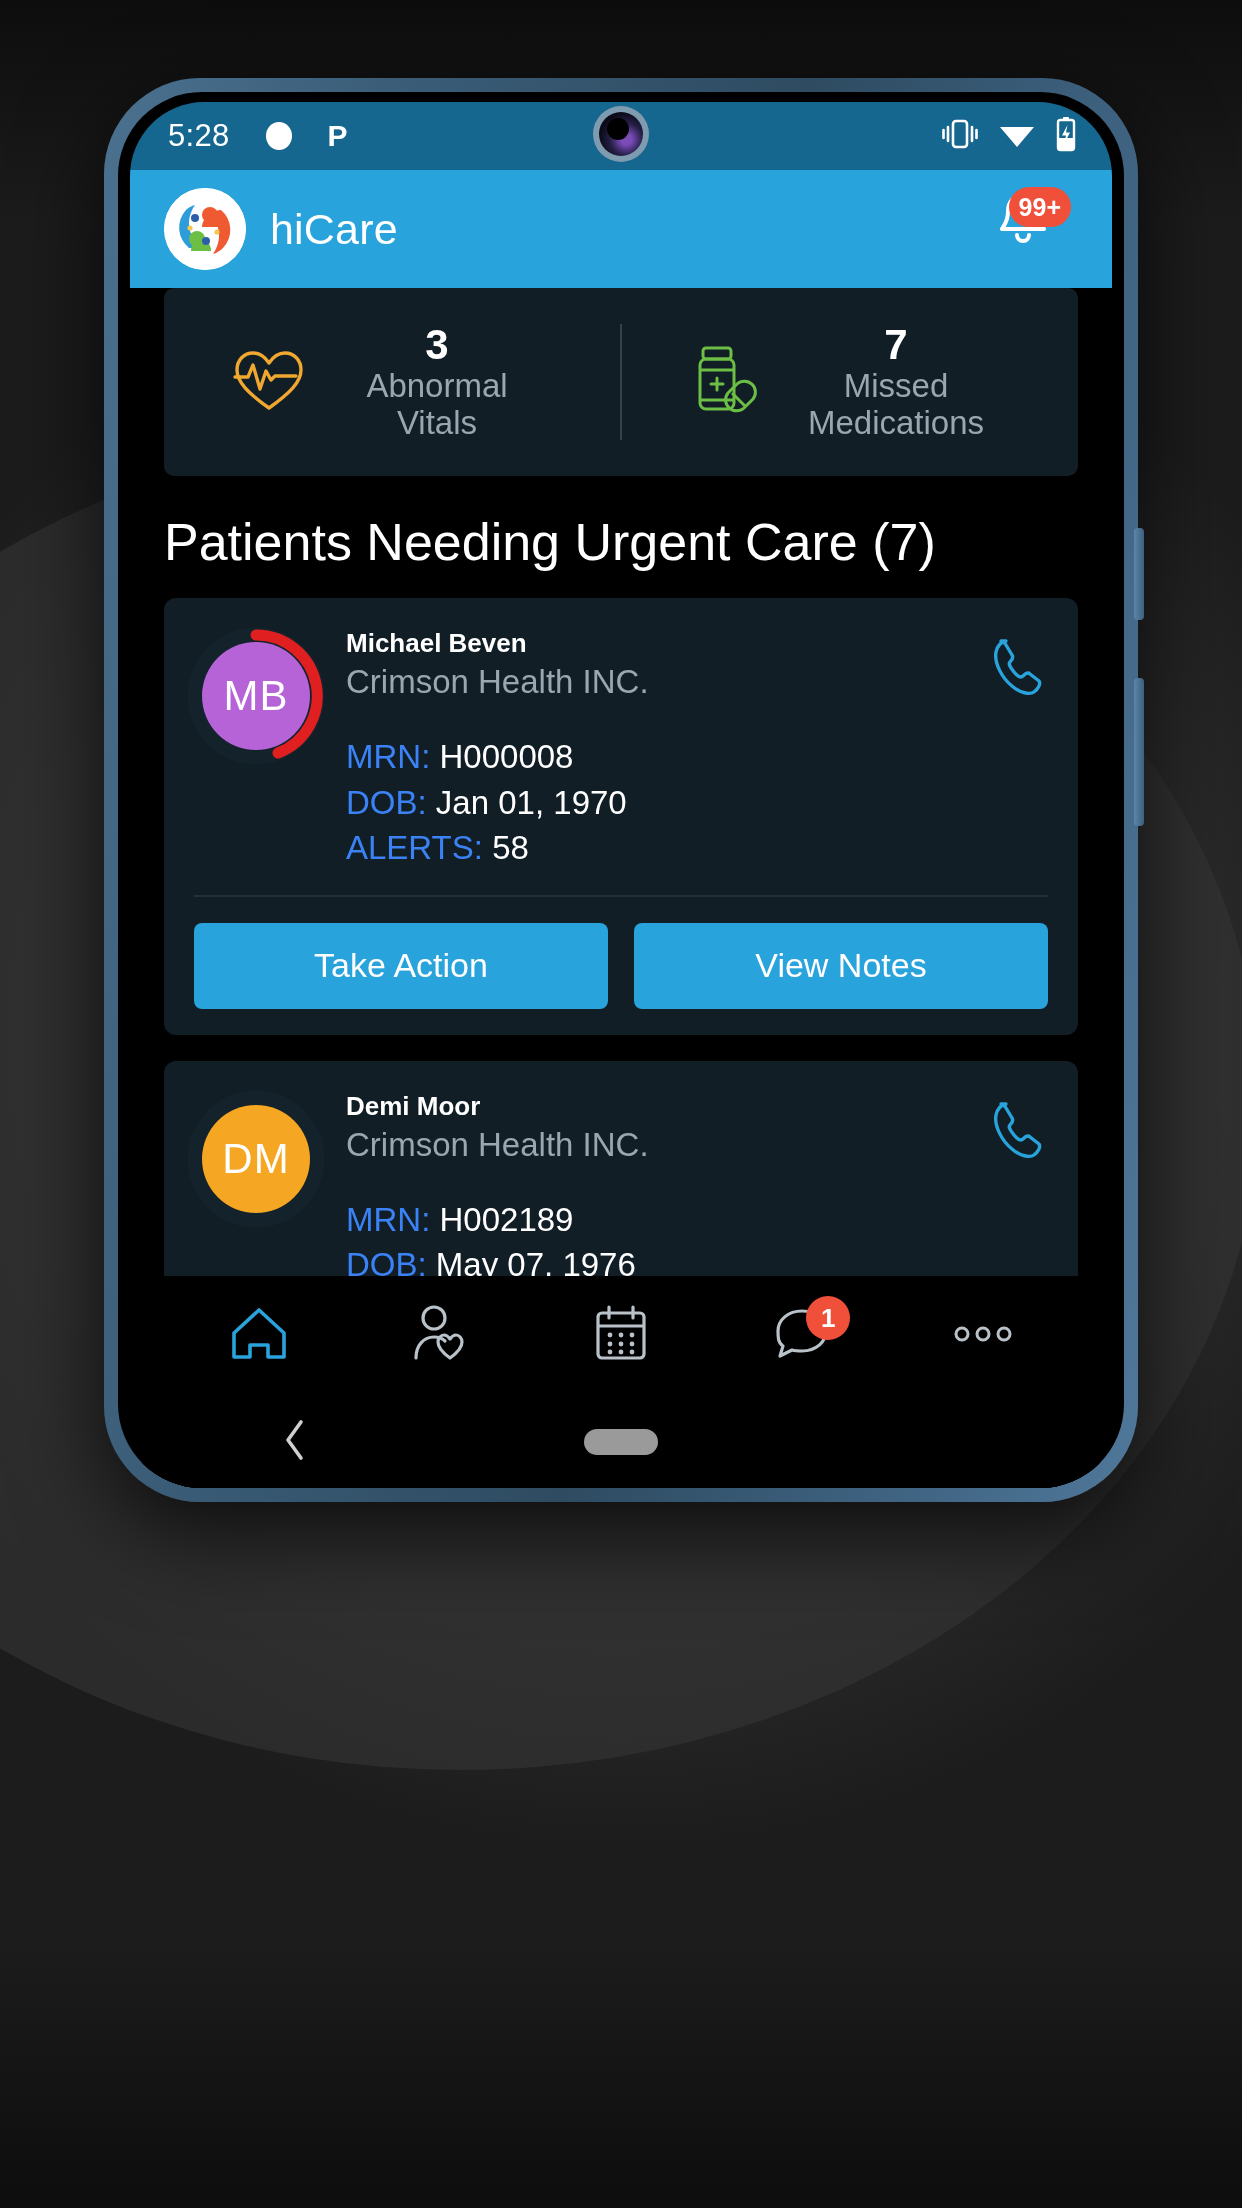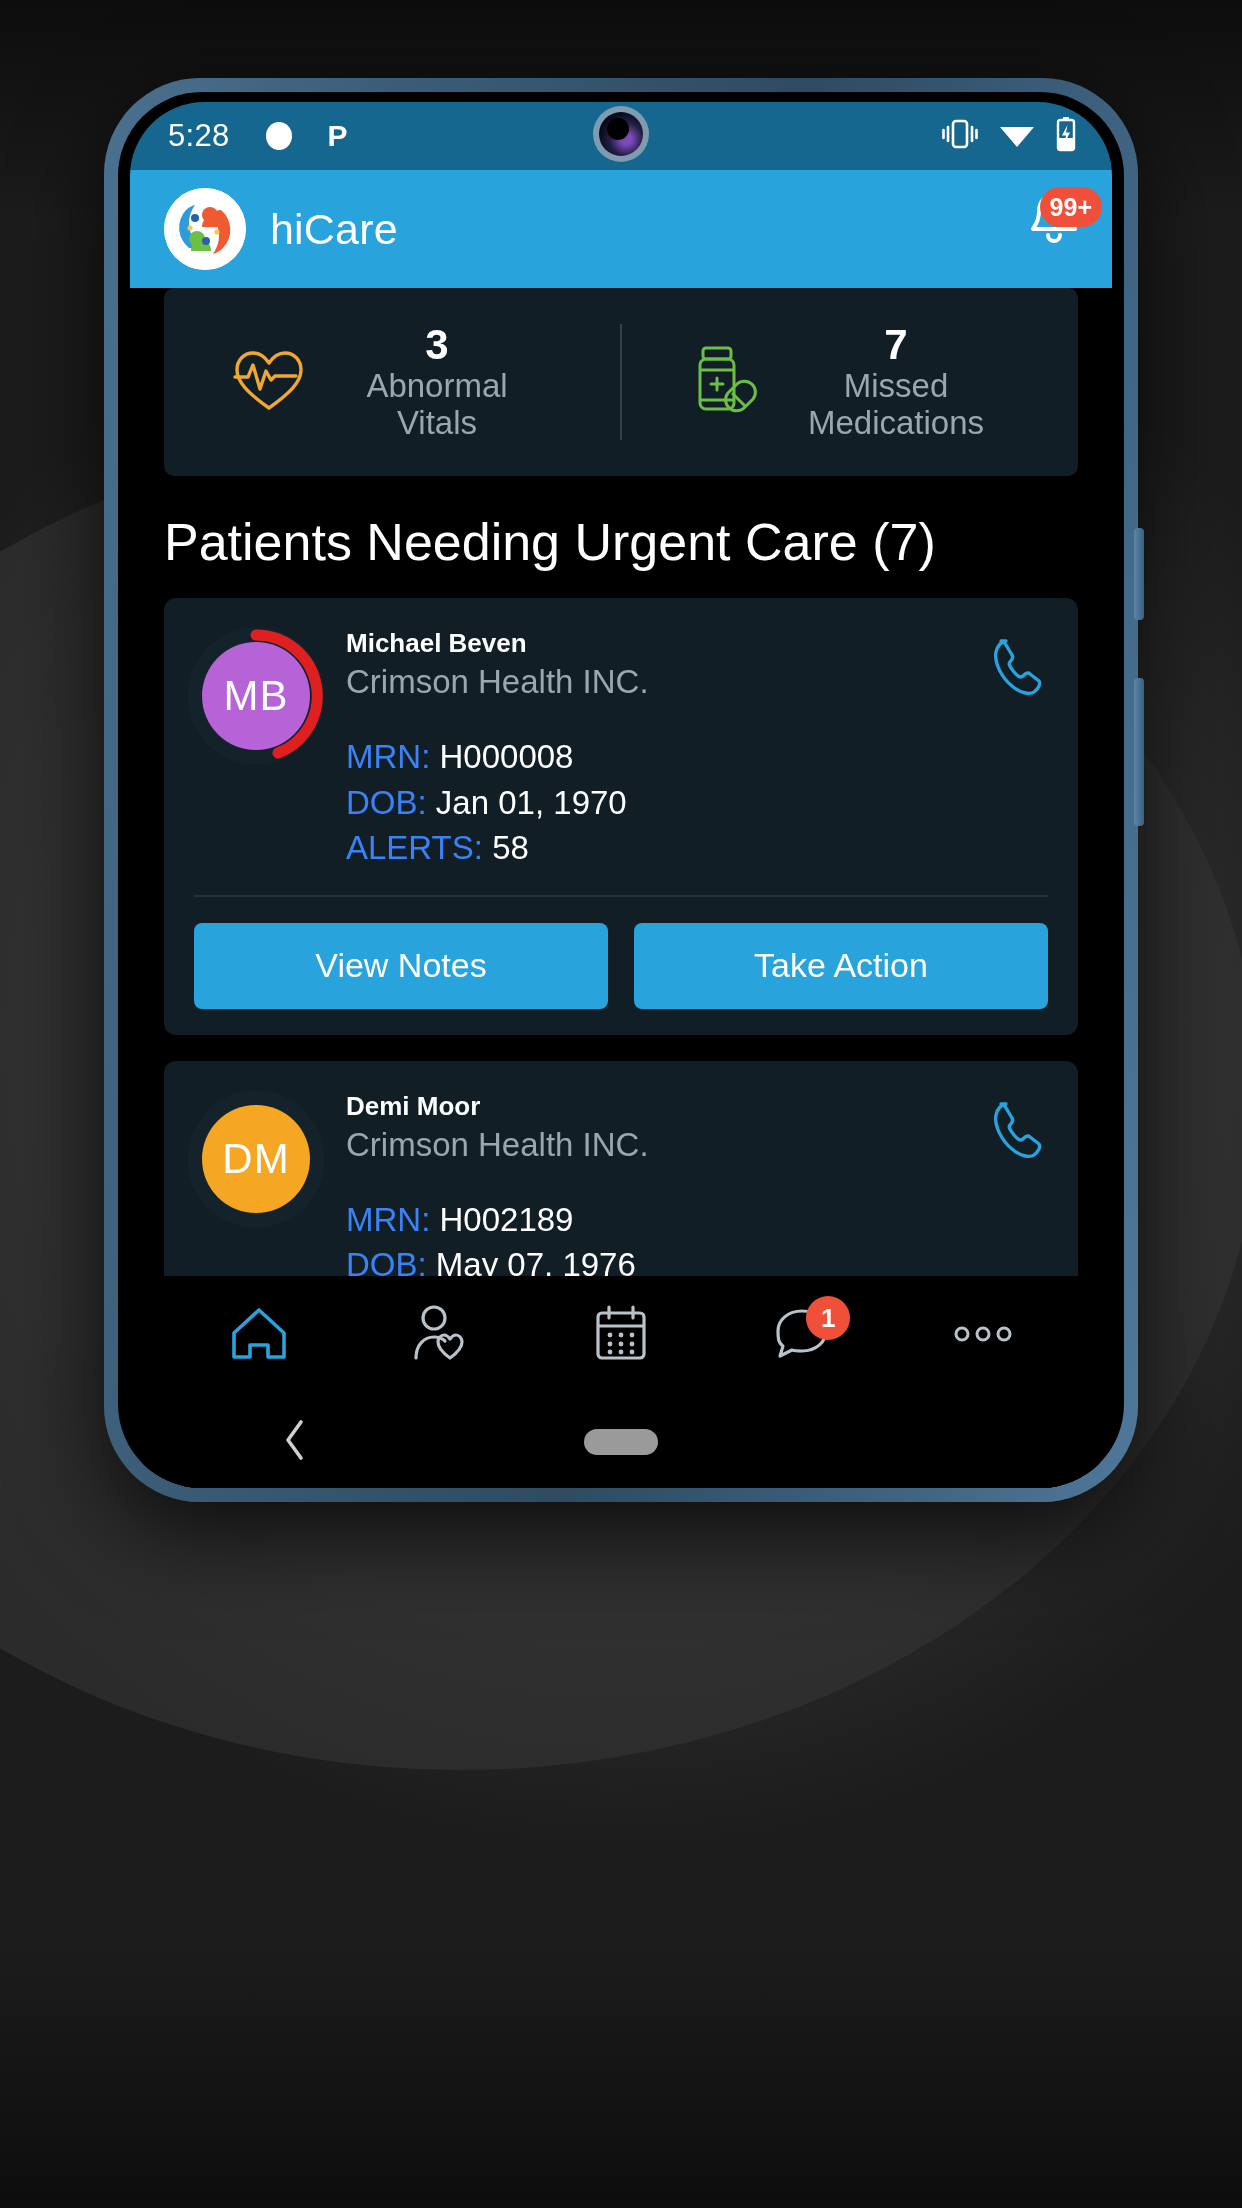--- a/index.html
+++ b/index.html
@@ -97,21 +97,21 @@
     content:""; position:absolute; left:8px; top:6px;
     width:22px; height:22px; border-radius:50%;
     background:#000;
   }
 
   
   .appbar{
     flex:0 0 118px;
     background:#29a3dc;
     display:flex; align-items:center;
-    padding:0 18px 0 34px;
+    padding:0 49px 0 34px;
     position:relative;
   }
   .logo{
     width:82px; height:82px; border-radius:50%;
     background:#fff;
     position:relative; overflow:hidden;
     flex:0 0 auto;
   }
   .logo svg{ position:absolute; left:0; top:0; }
   .app-title{
@@ -390,22 +390,22 @@
                 </div>
               </div>
               <div class="phone-ic">
                 <svg width="62" height="62" viewBox="0 0 62 62">
                   <path d="M20 5c-4 0-9 5-10 11-2 11 6 26 16 34 8 7 18 9 22 6 4-3 7-8 5-11l-9-7c-2-2-5 0-7 2s-5 1-9-4-6-8-4-10 4-4 2-7l-6-10c-1-2-2-4-5-4z" fill="none" stroke="#29a3dc" stroke-width="3.4" stroke-linejoin="round"></path>
                 </svg>
               </div>
             </div>
             <div class="divider-h"></div>
             <div class="pactions">
+              <button class="btn">Take Action</button>
               <button class="btn">View Notes</button>
-              <button class="btn">Take Action</button>
             </div>
           </div>
 
           <div class="pcard">
             <div class="prow">
               <div class="avatarwrap">
                 <span class="avatar-ring">
                   <svg width="140" height="140" viewBox="0 0 140 140">
                     <circle cx="70" cy="70" r="61" fill="none" stroke="#14222b" stroke-width="15"></circle>
                   </svg>

